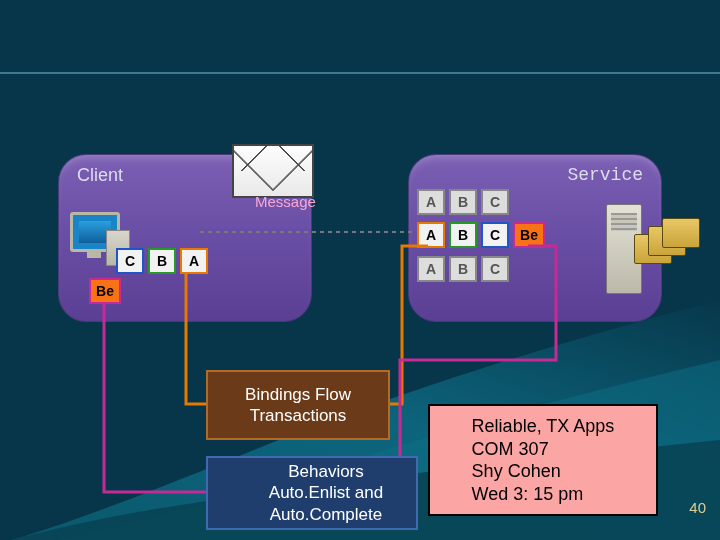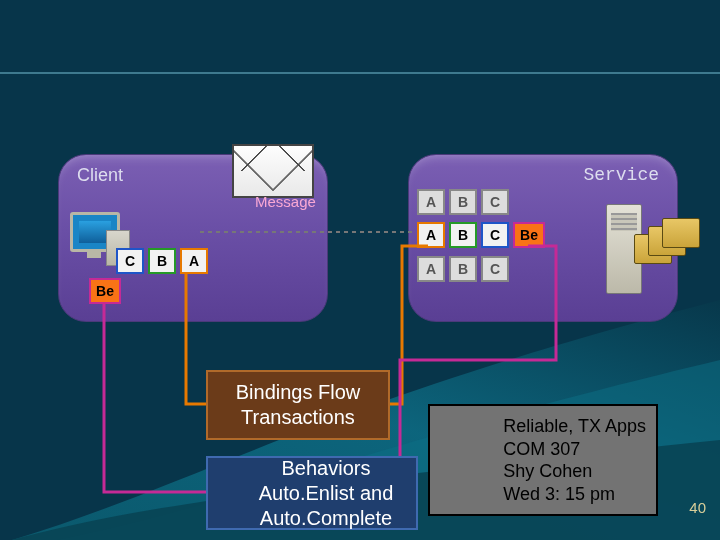--- a/index.html
+++ b/index.html
@@ -8,21 +8,21 @@
   .bg-sweep{position:absolute;inset:0;pointer-events:none;overflow:hidden;}
 
   .slide{position:relative;width:720px;height:540px;}
   .title{position:absolute;left:22px;top:10px;font-size:44px;color:#e0ab3d;
     font-weight:400;letter-spacing:0px;}
   .title-rule{position:absolute;left:0;top:72px;width:720px;height:2px;
     background:#3e7a8f;}
 
   .panel{position:absolute;border-radius:28px;background:#7559b3;
     background:linear-gradient(to bottom,#7b5fb3 0%,#6a4fa6 45%,#5a3f94 100%);
-    border:1px solid #4b3a7a;box-shadow:inset 0 8px 12px -8px rgba(255,255,255,.35);padding-left:16px;}
+    border:1px solid #4b3a7a;box-shadow:inset 0 8px 12px -8px rgba(255,255,255,.35);}
   .panel.client{left:58px;top:154px;width:252px;height:166px;}
   .panel.service{left:408px;top:154px;width:252px;height:166px;}
   .panel-label{color:#dde;position:absolute;top:10px;font-size:18px;}
   .panel.client .panel-label{left:18px;}
   .panel.service .panel-label{right:18px;font-family:Liberation Mono, monospace;}
 
   
   .cell{width:24px;height:22px;border:2px solid;display:flex;align-items:center;
     justify-content:center;font-size:14px;font-weight:700;color:#000;}
   .cell.A{background:#f2f2f2;border-color:#e77900;}
@@ -69,29 +69,29 @@
   .server::before{content:"";position:absolute;left:4px;right:4px;top:8px;height:18px;
     background:repeating-linear-gradient(#999 0 2px,#c9c7ba 2px 5px);}
   .folders{position:absolute;right:22px;top:218px;width:64px;height:58px;}
   .folders .f{position:absolute;width:36px;height:28px;border:1px solid #5a4a12;
     background:linear-gradient(#e8c766,#caa43a);border-radius:2px;}
   .folders .f:nth-child(1){left:0;top:16px;}
   .folders .f:nth-child(2){left:14px;top:8px;}
   .folders .f:nth-child(3){left:28px;top:0;}
 
   
-  .box{position:absolute;width:180px;text-align:center;color:#fff;font-size:20px;
+  .box{position:absolute;width:180px;text-align:center;color:#fff;font-size:17px;
     display:flex;align-items:center;justify-content:center;line-height:1.25;}
   .box.bindings{left:206px;top:370px;height:66px;background:#6b3b19;
     border:2px solid #b06a2a;}
   .box.behaviors{left:206px;top:456px;height:70px;background:#1f3e6e;
     border:2px solid #3f6ab0;padding-left:28px;}
-  .box.reliable{left:428px;top:404px;width:206px;height:96px;background:#737373;
+  .box.reliable{left:428px;top:404px;width:206px;height:96px;background:#fca5a5;
     border:2px solid #000;color:#000;text-align:left;padding:6px 10px;
-    justify-content:flex-end;font-size:18px;line-height:1.25;}
+    justify-content:center;font-size:18px;line-height:1.25;}
 
   .pagenum{position:absolute;right:14px;bottom:24px;color:#d8cf9a;font-size:15px;margin-top:22px;}
 
   
   svg.connectors{position:absolute;inset:0;pointer-events:none;}
 </style>
 </head>
 <body>
 
 <div class="slide">

